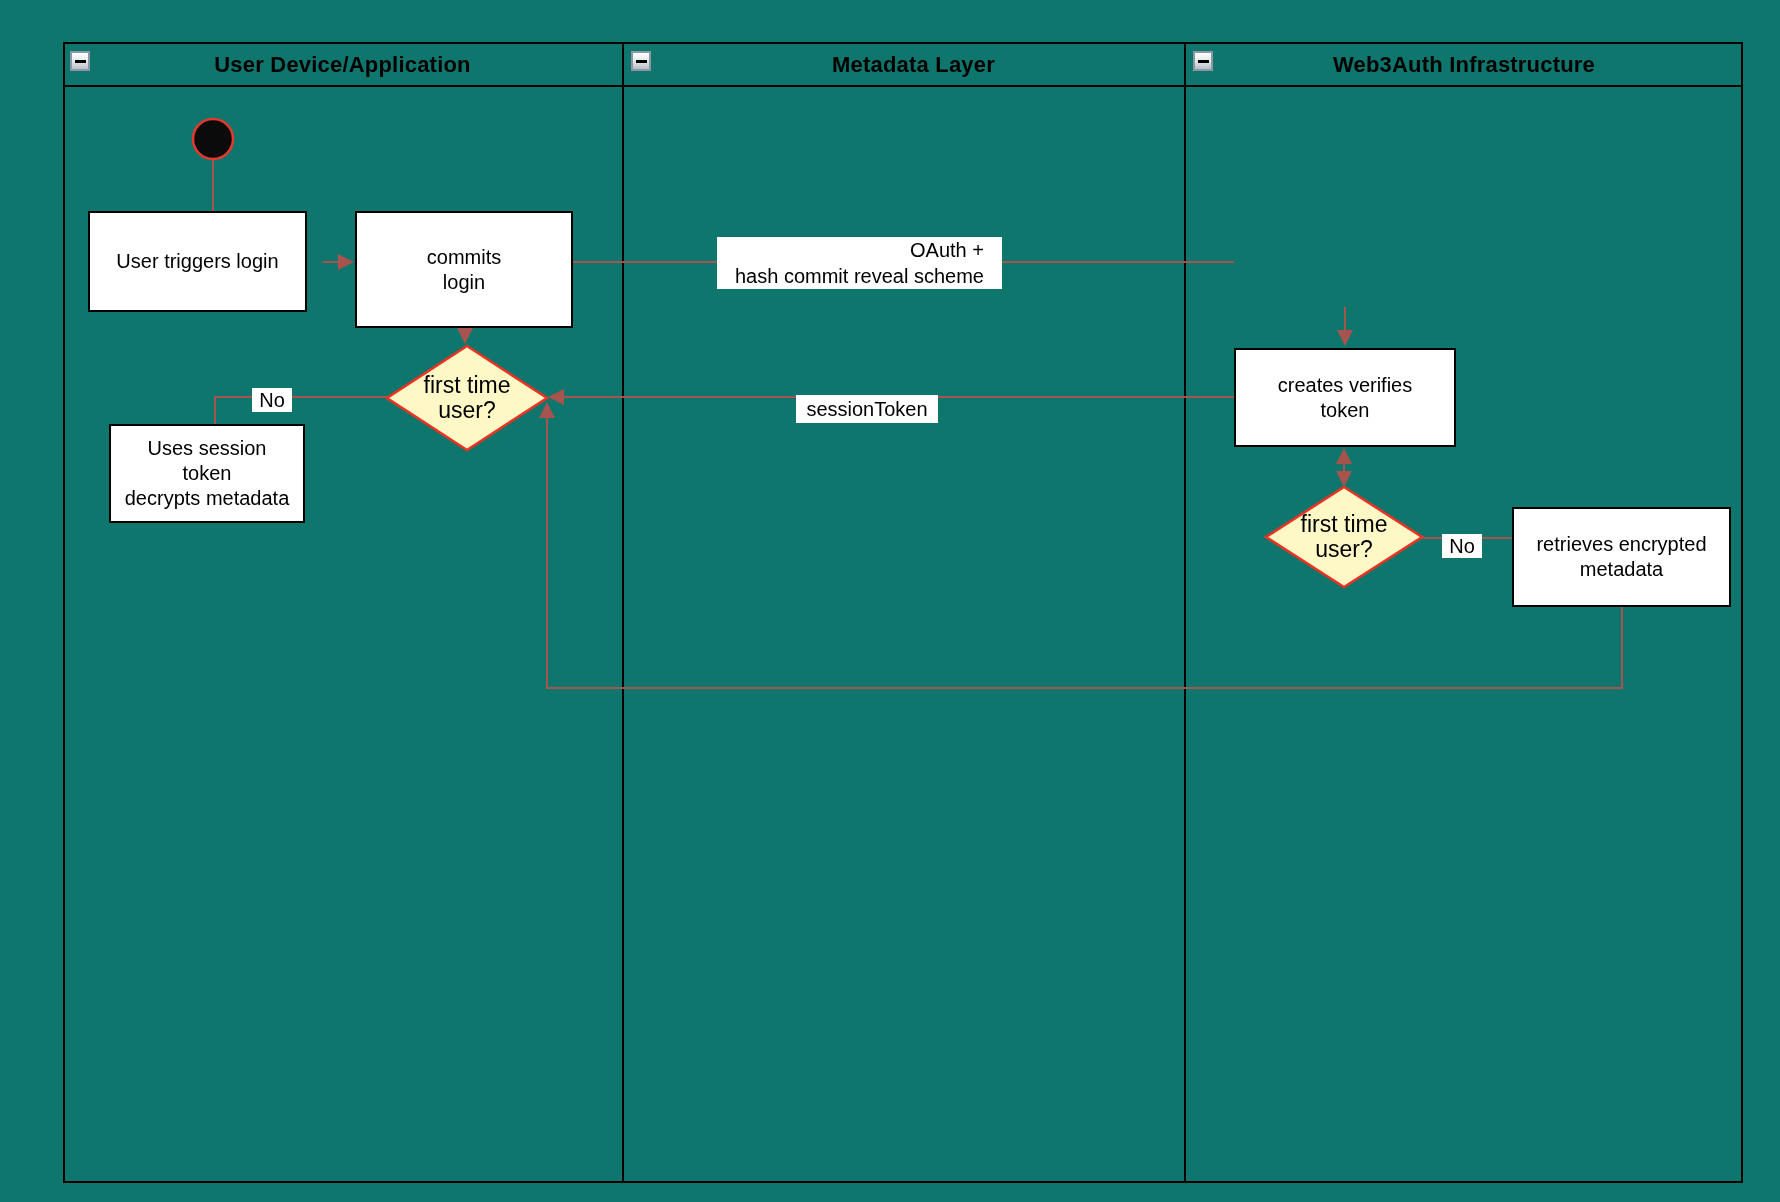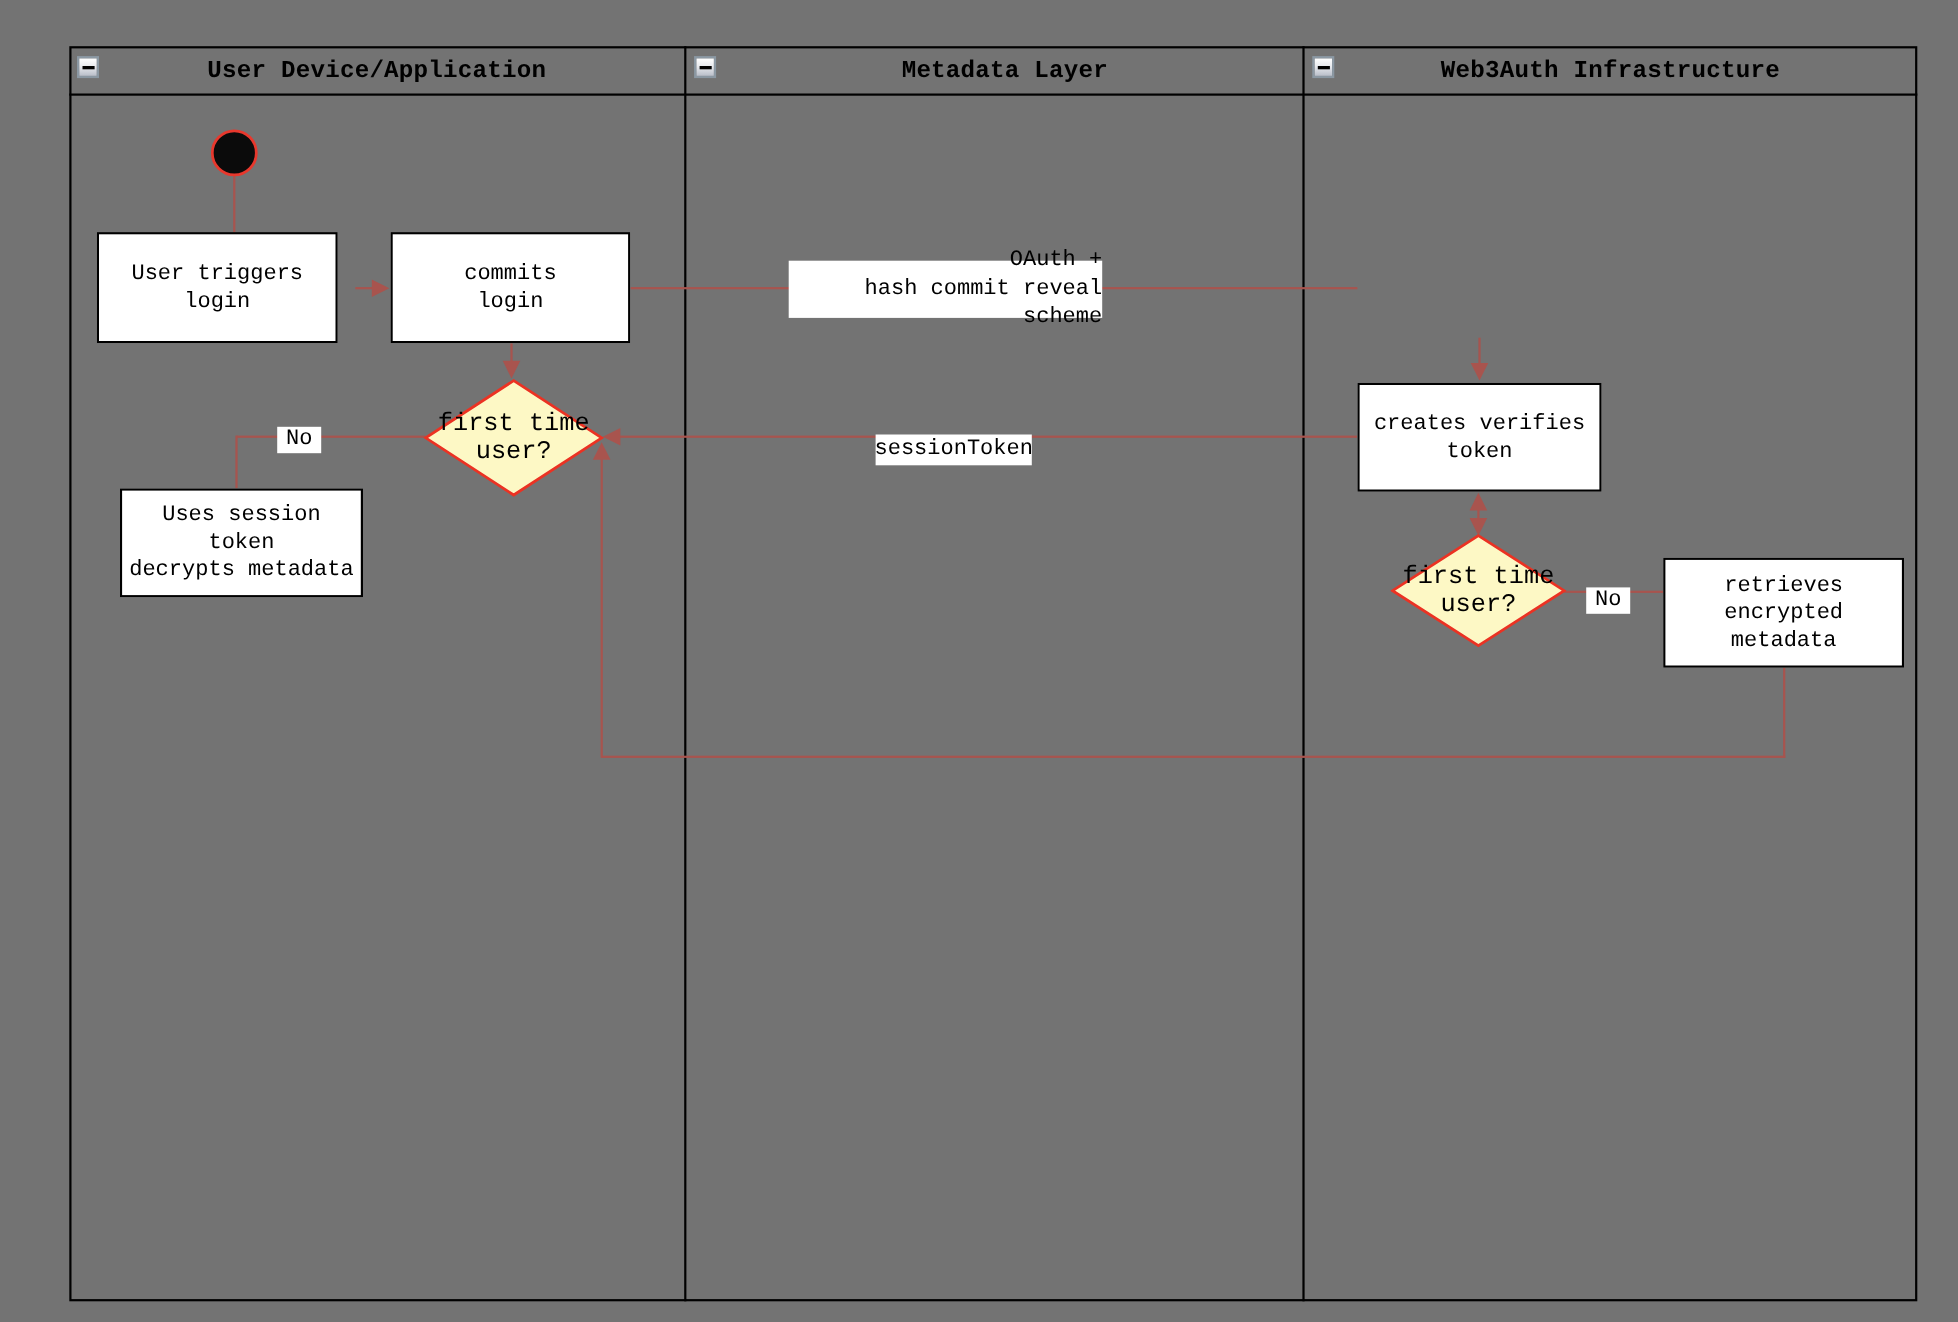--- a/index.html
+++ b/index.html
@@ -1,18 +1,18 @@
 <!DOCTYPE html>
 <html><head>
 <meta charset="utf-8">
 <style>
   html,body{margin:0;padding:0;background:#ffffff;}
   .canvas{
-    position:relative;width:1780px;height:1202px;background:#737373;
-    font-family:Liberation Mono, monospace;color:#000;overflow:hidden;
+    position:relative;width:1780px;height:1202px;background:#0f766e;
+    font-family:Liberation Sans, sans-serif;color:#000;overflow:hidden;
   }
   .abs{position:absolute;box-sizing:border-box;}
   .pool{border:2px solid #000;background:transparent;}
   .blk{background:#000;}
   .red{background:#A8544E;}
   .lane-title{
     display:flex;align-items:center;justify-content:center;
     font-weight:bold;font-size:22px;letter-spacing:0.2px;
   }
   .collapse-btn{
@@ -92,25 +92,25 @@
   <div class="abs red" style="left:1621px;top:593px;width:2px;height:96px;"></div>
   <div class="abs red" style="left:547px;top:687px;width:1076px;height:2px;"></div>
   <div class="abs red" style="left:546px;top:406px;width:2px;height:283px;"></div>
   <div class="abs tri up" style="left:539px;top:402px;"></div>
 
   <svg class="abs" style="left:190px;top:116px;" width="46" height="46">
     <circle cx="23" cy="23" r="20" fill="#0B0B0B" stroke="#E8382D" stroke-width="2.5"></circle>
   </svg>
 
   <div class="abs node" style="left:88px;top:211px;width:219px;height:101px;">User triggers login</div>
-  <div class="abs node" style="left:355px;top:211px;width:218px;height:101px;">commits
+  <div class="abs node" style="left:355px;top:211px;width:218px;height:117px;">commits
 login</div>
   <div class="abs node" style="left:1234px;top:348px;width:222px;height:99px;">creates verifies
 token</div>
-  <div class="abs node" style="left:109px;top:444px;width:221px;height:99px;">Uses session
+  <div class="abs node" style="left:109px;top:424px;width:196px;height:99px;">Uses session
 token
 decrypts metadata</div>
   <div class="abs node" style="left:1512px;top:493px;width:219px;height:100px;margin-top:14px;">retrieves encrypted
 metadata</div>
 
   <svg class="abs" style="left:385px;top:344px;" width="164" height="108">
     <polygon points="82,2 162,54 82,106 2,54" fill="#FDF8C5" stroke="#EB3223" stroke-width="2.5"></polygon>
   </svg>
   <div class="abs dlabel" style="left:395px;top:348px;width:144px;height:100px;">first time
 user?</div>

